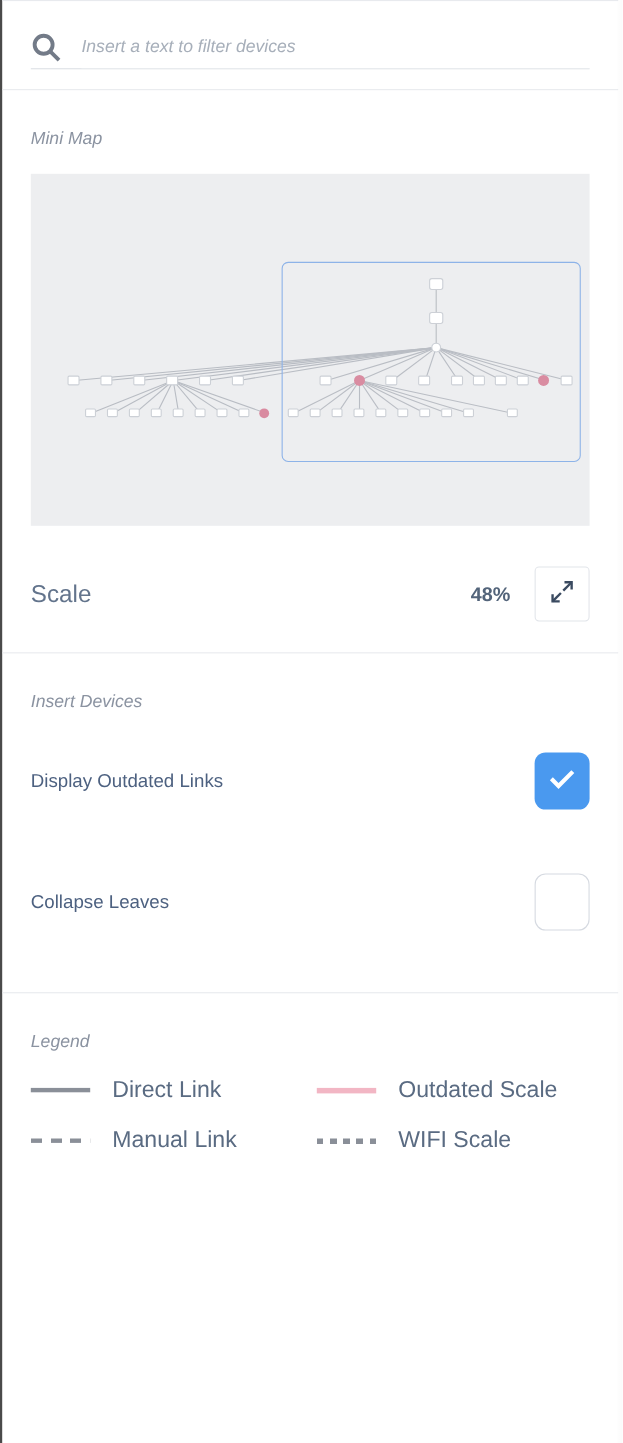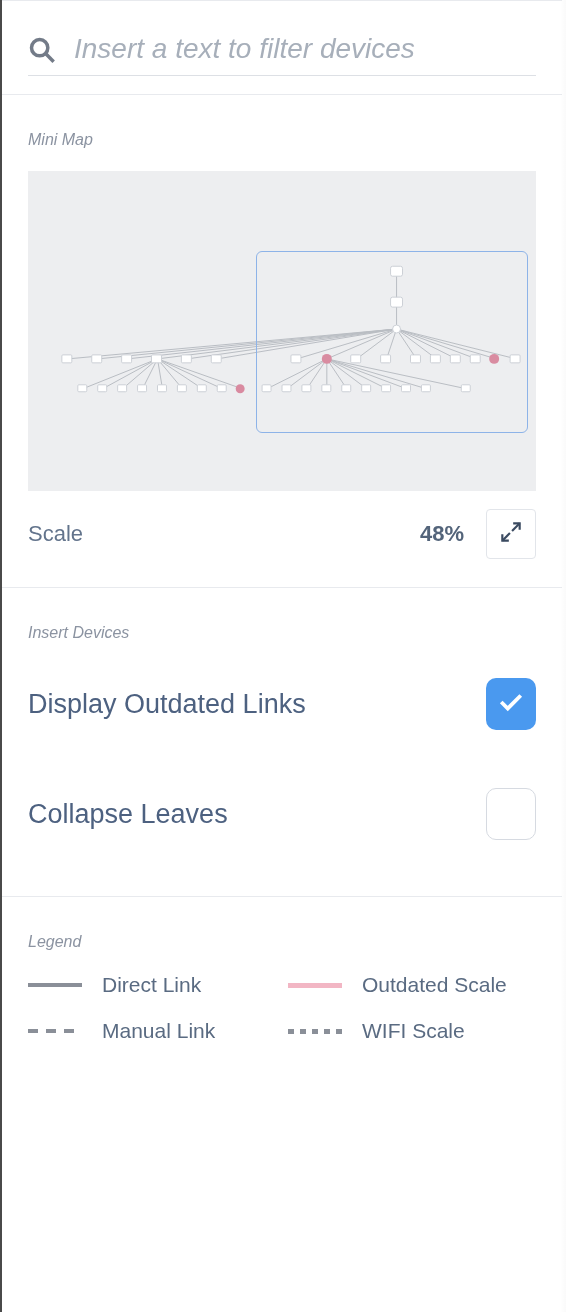--- a/index.html
+++ b/index.html
@@ -13,57 +13,57 @@
     border-left: 2px solid #4a4a4a;
     position: relative;
     overflow: hidden;
   }
   .panel { width: 560px; }
   .top-border { border-top: 1px solid #e8eaee; height: 3px; }
   .search-section { padding: 26px 26px 18px 26px; }
   .search-row { display: flex; align-items: center; gap: 18px; }
   .search-icon svg { width: 28px; height: 28px; stroke: #737b88; fill: none; stroke-width: 3; }
   .search-input {
-    flex: 1; border: none; outline: none; font-size: 28px;
+    flex: 1; border: none; outline: none; font-size: 16px;
     color: #9aa4b3; padding: 4px 0 10px 0;
     font-family: inherit;
   }
   .search-input::placeholder { color: #a7afba; font-style: italic; }
   .search-underline { height: 1px; background: #dde0e5; margin-top: 0; }
   .divider { height: 1px; background: #e8eaee; }
   .section { padding: 36px 26px 28px 26px; }
   .section-title { font-size: 16px; font-style: italic; color: #8b93a1; margin: 0 0 22px 0; font-weight: 400; }
   .minimap-canvas {
     width: 100%; height: 320px; background: #edeef0; position: relative;
     overflow: hidden;
   }
   .viewport-box {
     position: absolute; border: 1.5px solid #8db3e8; border-radius: 6px;
     top: 80px; left: 228px; width: 272px; height: 182px; background: rgba(255,255,255,0.02);
   }
   .minimap-svg { position: absolute; top:0; left:0; width:100%; height:100%; }
   .scale-row {
     display: flex; align-items: center; justify-content: space-between;
-    padding-top: 18px;
+    padding-top: 37px;
   }
   .scale-label { font-size: 22px; color: #63748c; }
   .scale-right { display: flex; align-items: center; gap: 22px; }
-  .scale-value { font-size: 22px; font-weight: 700; color: #53647a; }
+  .scale-value { font-size: 18px; font-weight: 700; color: #53647a; }
   .scale-btn {
     width: 50px; height: 50px; border: 1px solid #e2e5ea; border-radius: 4px;
     display:flex; align-items:center; justify-content:center; background:#fff;
     box-shadow: 0 0 0 rgba(0,0,0,0); cursor: pointer;
   }
   .scale-btn svg { width: 26px; height: 26px; stroke: #3a4a60; stroke-width: 2; fill:none; }
 
   .filter-row {
     display: flex; align-items: center; justify-content: space-between;
     padding: 14px 0 28px 0;
   }
-  .filter-label { font-size: 27px; color: #4d6180; }
+  .filter-label { font-size: 17px; color: #4d6180; }
   .checkbox {
     width: 50px; height: 52px; border-radius: 10px; display:flex;
     align-items:center; justify-content:center; cursor:pointer;
   }
   .checkbox.checked { background: #4a99ef; }
   .checkbox.checked svg { stroke:#fff; stroke-width:3.5; fill:none; width:26px; height:20px; }
   .checkbox.unchecked { background:#fff; border: 1.5px solid #d6dae1; }
 
   .legend-grid {
     display: grid; grid-template-columns: 1fr 1fr; row-gap: 22px; column-gap: 12px;

